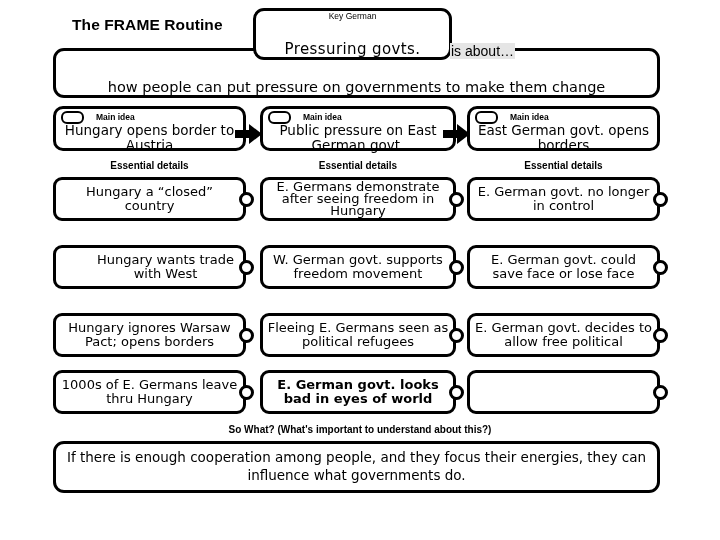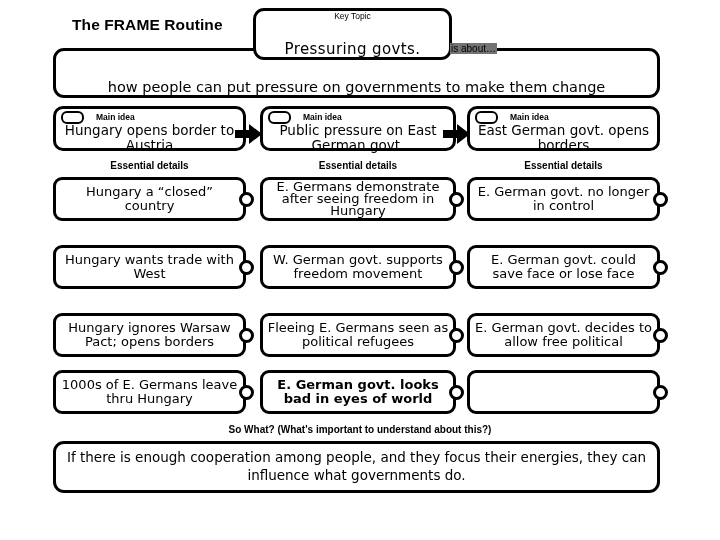--- a/index.html
+++ b/index.html
@@ -53,23 +53,23 @@
     font-size:15px;
     letter-spacing:.4px;
     margin-top:20px;
     font-family:"DejaVu Sans", sans-serif;
   }
 
   
   .isabout{
     position:absolute;
     left:450px; top:43px;
-    font-size:10px;
+    font-size:14px;
     z-index:7;
-    background:#737373;
+    background:#e5e5e5;
     padding:0 1px;
   }
 
   
   .aboutbar{
     left:53px; top:48px; width:607px; height:50px;
     border-radius:11px;
     z-index:2;
   }
   .aboutbar .ab-text{
@@ -166,21 +166,21 @@
 <div id="frame">
 
   <div class="frame-title">The FRAME Routine</div>
 
   <div class="rbox aboutbar">
     <div class="ab-text">how people can put pressure on governments to make them change</div>
   </div>
   <div class="isabout">is about…</div>
 
   <div class="rbox keytopic">
-    <div class="kt-label">Key Topic</div>
+    <div class="kt-label">Key German</div>
     <div class="kt-text">Pressuring govts.</div>
   </div>
 
   <div class="rbox mainidea" style="left:53px;width:193px;">
     <div class="mi-head">
       <span class="mi-pill"></span>
       <span class="mi-label">Main idea</span>
     </div>
     <div class="mi-text">Hungary opens border to Austria</div>
   </div>
@@ -224,21 +224,21 @@
   <div class="rbox detail" style="left:260px;top:177px;width:196px;">
     <div class="d-text tight">E. Germans demonstrate after seeing freedom in Hungary</div>
   </div>
   <div class="knob" style="left:449px;top:192px;"></div>
 
   <div class="rbox detail" style="left:467px;top:177px;width:193px;">
     <div class="d-text">E. German govt. no longer in control</div>
   </div>
   <div class="knob" style="left:653px;top:192px;"></div>
 
-  <div class="rbox detail" style="left:53px;top:245px;width:193px;">
+  <div class="rbox detail" style="left:53px;top:245px;width:193px;padding-left:32px;">
     <div class="d-text">Hungary wants trade with West</div>
   </div>
   <div class="knob" style="left:239px;top:260px;"></div>
 
   <div class="rbox detail" style="left:260px;top:245px;width:196px;">
     <div class="d-text">W. German govt. supports freedom movement</div>
   </div>
   <div class="knob" style="left:449px;top:260px;"></div>
 
   <div class="rbox detail" style="left:467px;top:245px;width:193px;">

